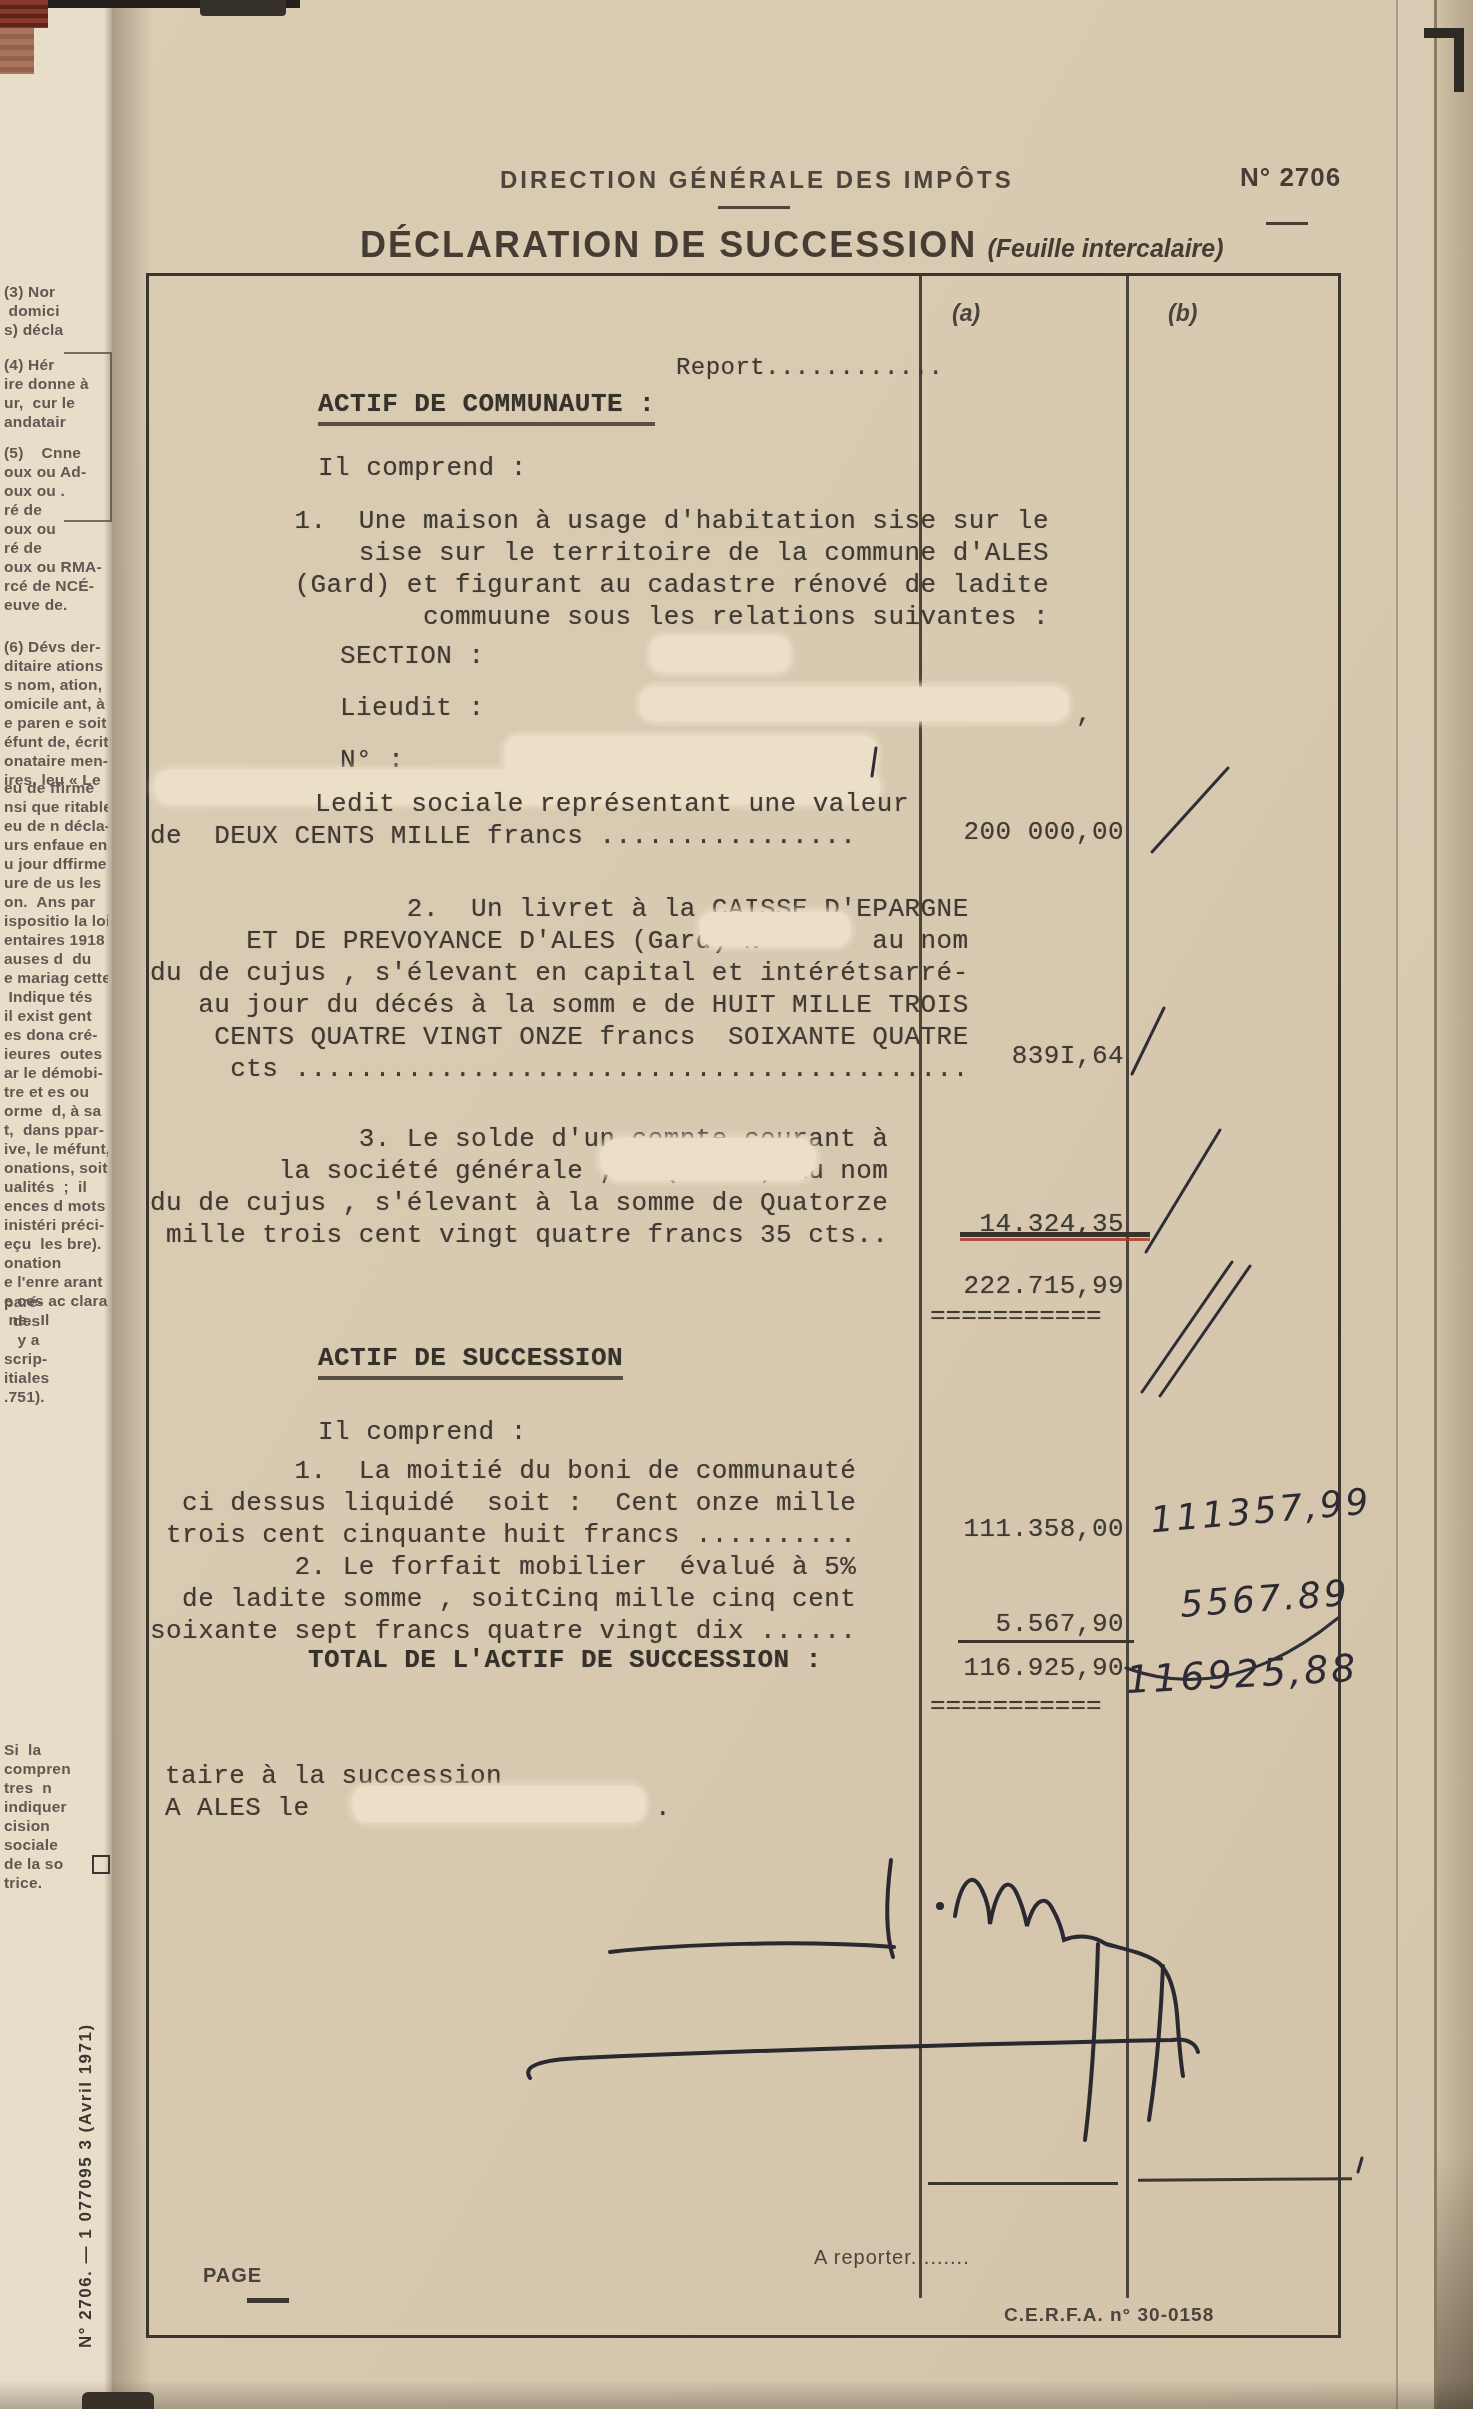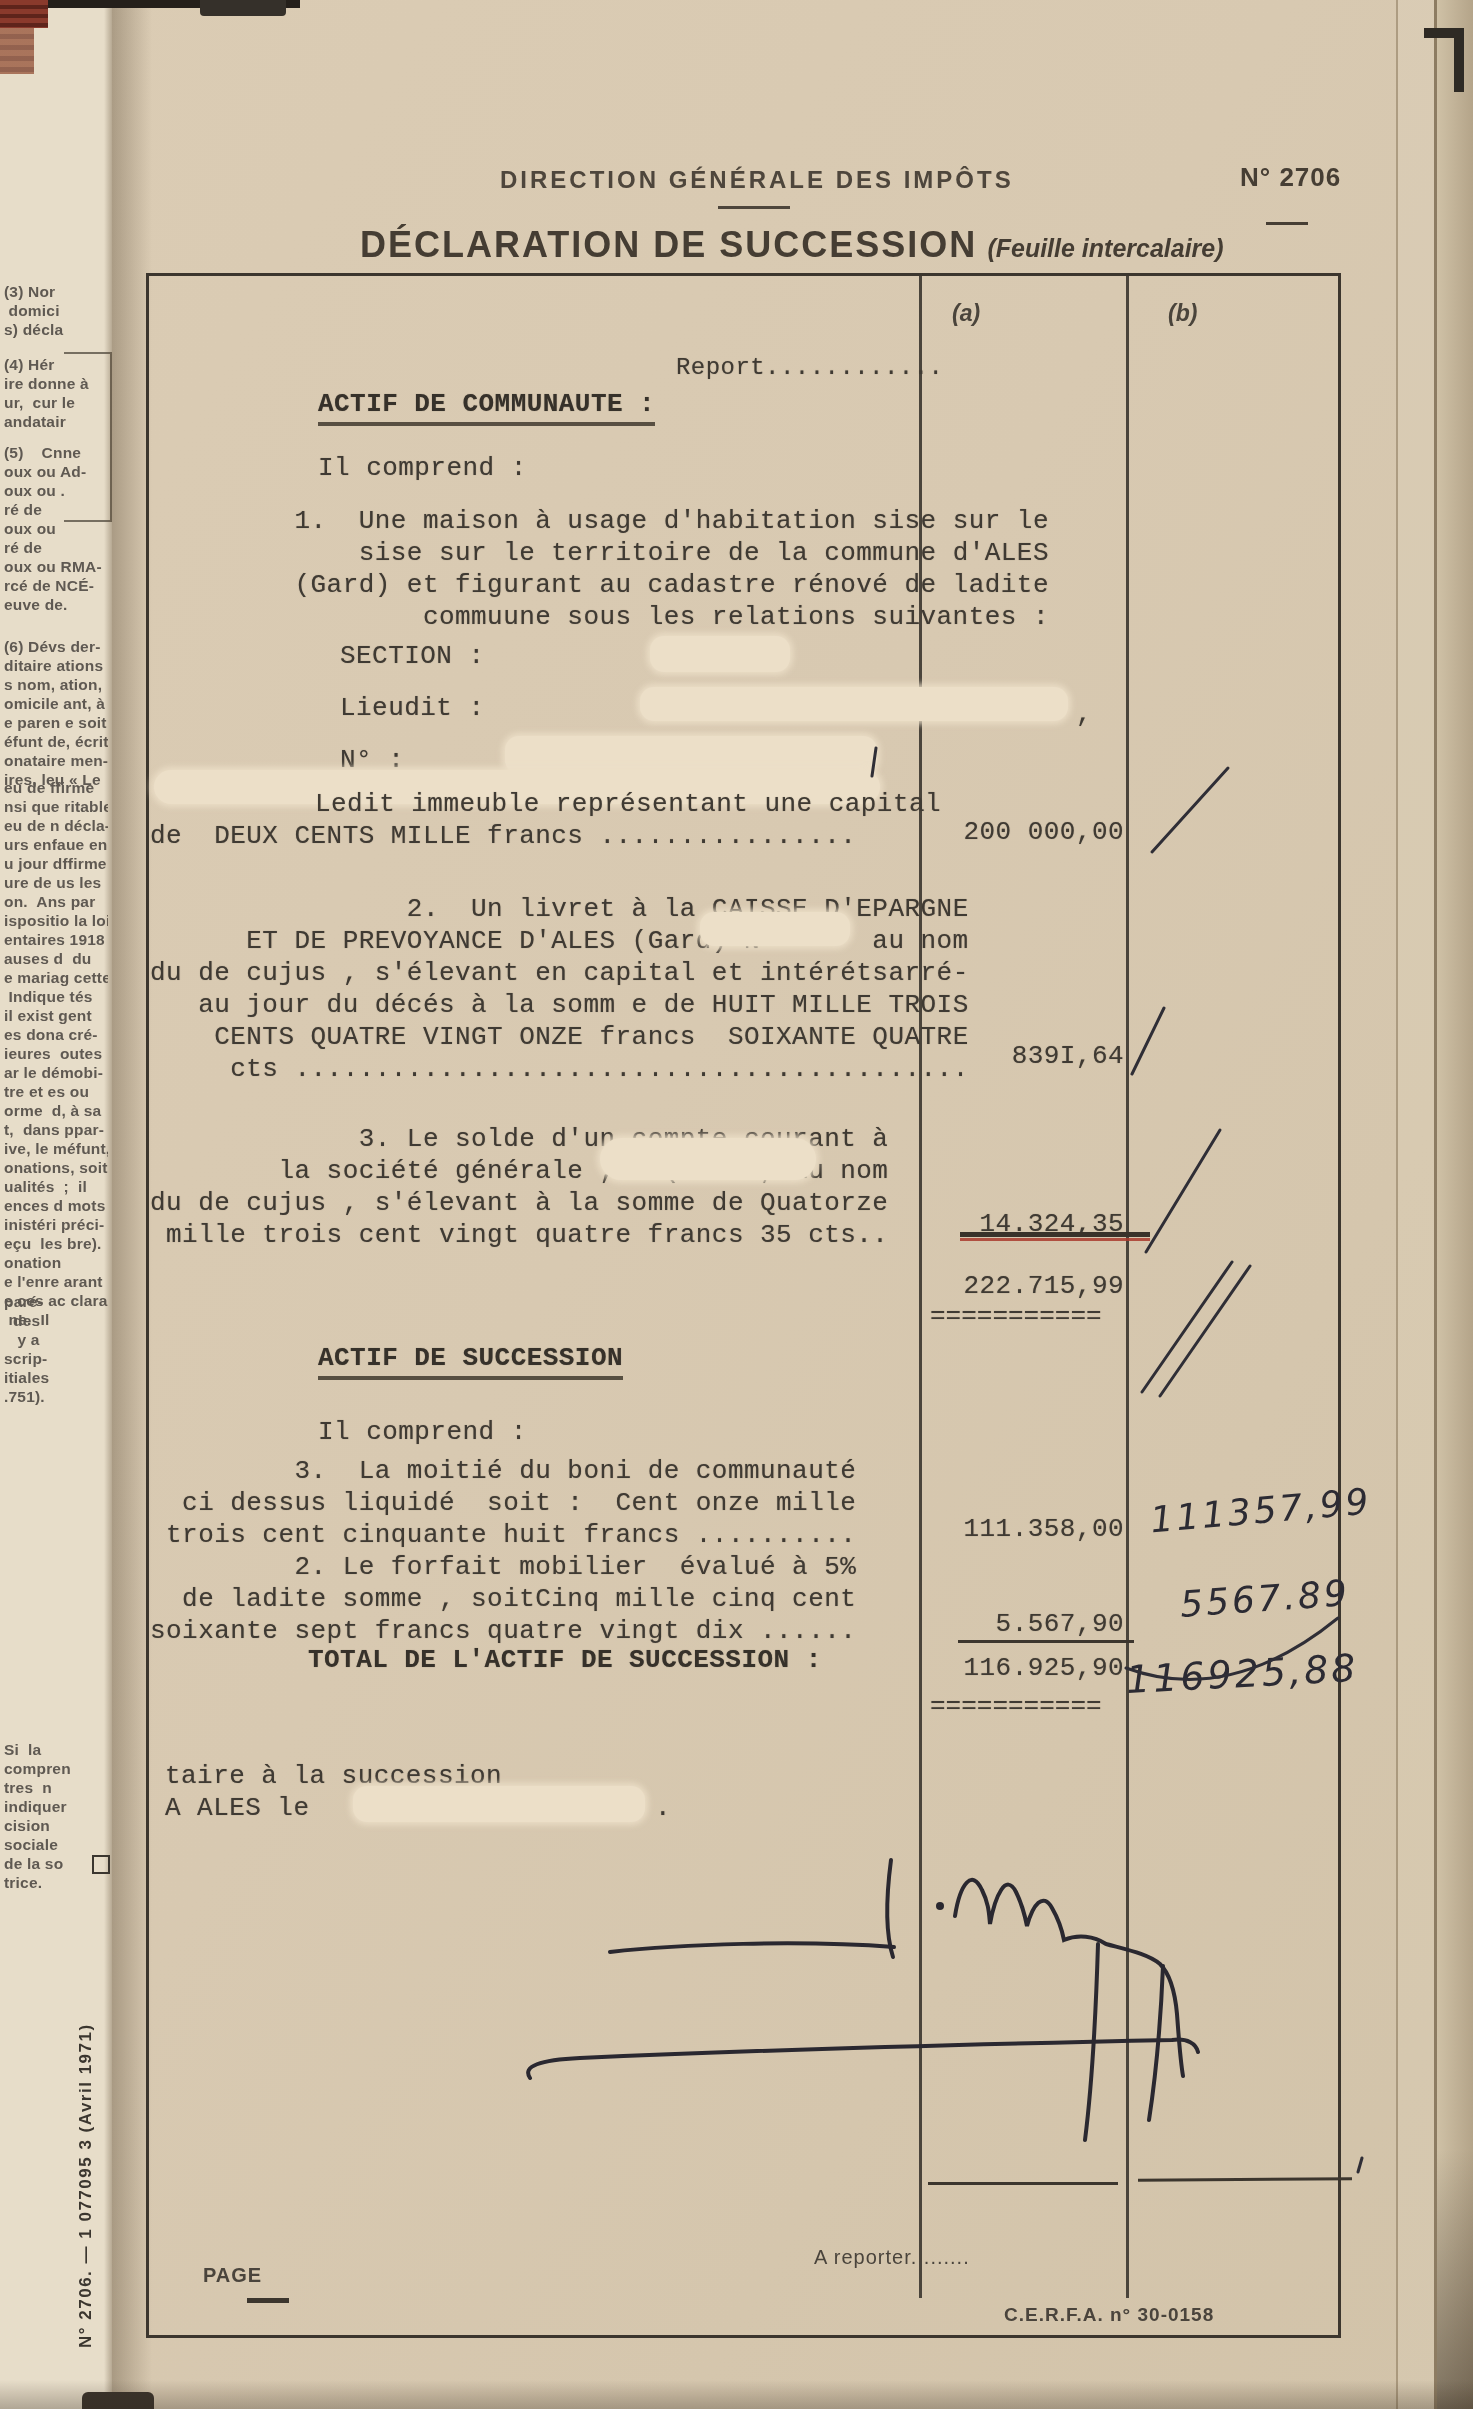--- a/index.html
+++ b/index.html
@@ -196,21 +196,21 @@
   <div class="tw" style="left:340px;top:640px">SECTION :</div>
   <div class="tw" style="left:340px;top:692px">Lieudit :</div>
   <div class="tw" style="left:1076px;top:698px">,</div>
   <div class="tw" style="left:340px;top:744px">N° :</div>
 
   <div class="blob" style="left:650px;top:636px;width:140px;height:36px"></div>
   <div class="blob" style="left:640px;top:687px;width:428px;height:34px"></div>
   <div class="blob" style="left:505px;top:736px;width:372px;height:38px"></div>
   <div class="blob" style="left:154px;top:770px;width:726px;height:34px;border-radius:17px"></div>
 
-  <div class="tw" style="left:315px;top:788px">Ledit immeuble représentant une capital</div>
+  <div class="tw" style="left:315px;top:788px">Ledit sociale représentant une valeur</div>
   <div class="tw" style="left:150px;top:820px">de  DEUX CENTS MILLE francs ................</div>
   <div class="tw amt" style="left:934px;top:816px">200 000,00</div>
 
   <div class="tw" style="left:150px;top:893px">         2.  Un livret à la CAISSE D'EPARGNE
 ET DE PREVOYANCE D'ALES (Gard) N°      au nom
 du de cujus , s'élevant en capital et intérétsarré-
 au jour du décés à la somm e de HUIT MILLE TROIS
  CENTS QUATRE VINGT ONZE francs  SOIXANTE QUATRE
 cts ..........................................</div>
   <div class="blob" style="left:700px;top:912px;width:150px;height:34px"></div>
@@ -225,21 +225,21 @@
 
   <div class="abs" style="left:960px;top:1232px;width:190px;height:5px;background:#39322a"></div>
   <div class="abs" style="left:960px;top:1238px;width:190px;height:3px;background:#a93a2d;opacity:.85"></div>
 
   <div class="tw amt" style="left:934px;top:1270px">222.715,99</div>
   <div class="tw eqrow" style="left:930px;top:1300px">===========</div>
 
   <div class="tw tw-b" style="left:318px;top:1342px"><span class="tw-u">ACTIF DE SUCCESSION</span></div>
   <div class="tw" style="left:318px;top:1416px">Il comprend :</div>
 
-  <div class="tw" style="left:150px;top:1455px">         3.  La moitié du boni de communauté
+  <div class="tw" style="left:150px;top:1455px">         1.  La moitié du boni de communauté
 ci dessus liquidé  soit :  Cent onze mille
 trois cent cinquante huit francs ..........</div>
   <div class="tw amt" style="left:934px;top:1513px">111.358,00</div>
 
   <div class="tw" style="left:150px;top:1551px">         2. Le forfait mobilier  évalué à 5%
 de ladite somme , soitCinq mille cinq cent
 soixante sept francs quatre vingt dix ......</div>
   <div class="tw amt" style="left:934px;top:1608px">5.567,90</div>
 
   <div class="abs" style="left:958px;top:1640px;width:176px;height:3px;background:#3c362e"></div>

